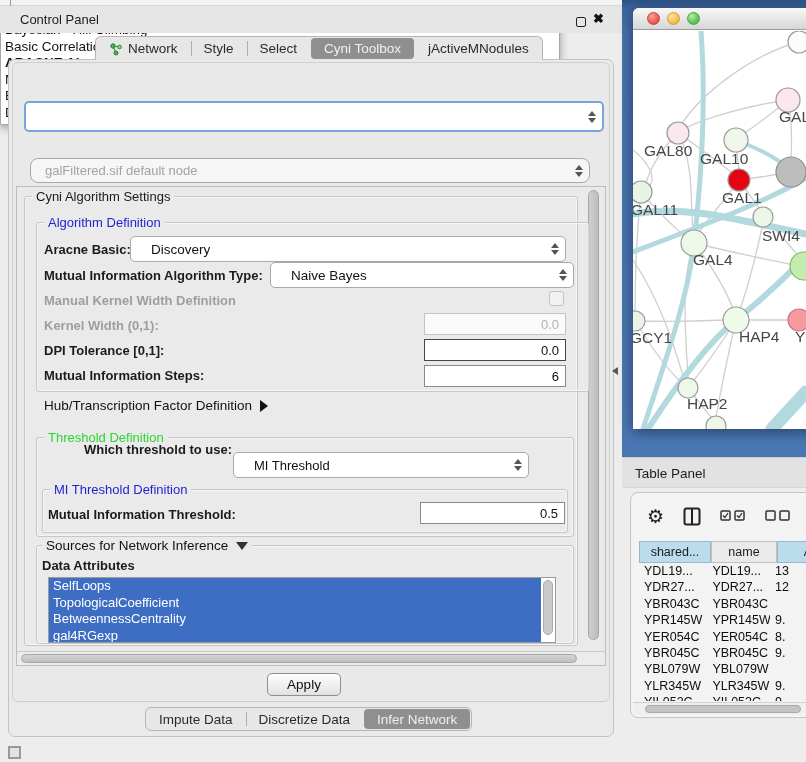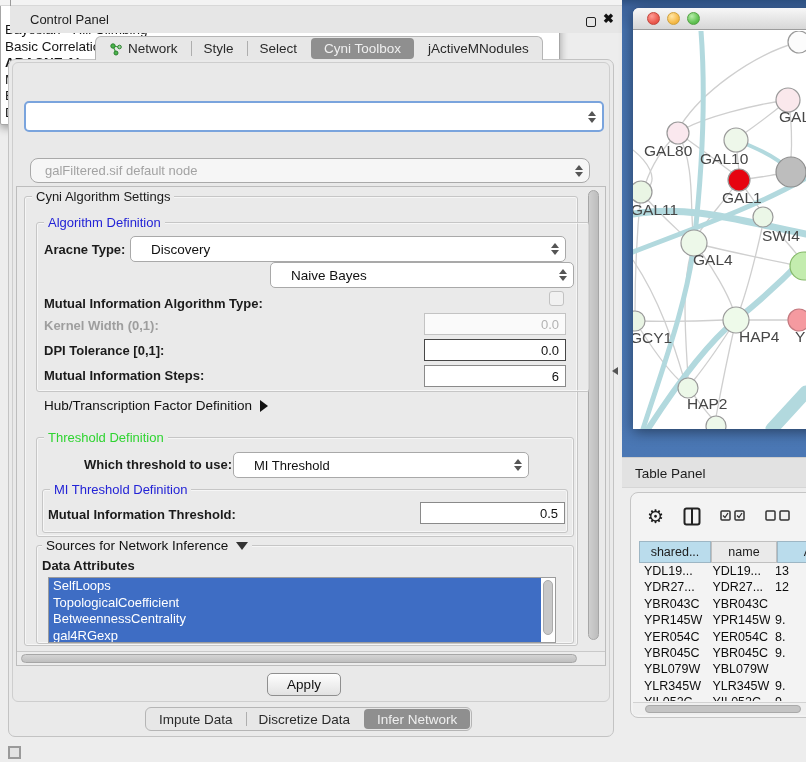--- a/index.html
+++ b/index.html
@@ -4,21 +4,21 @@
 <style>
   * { margin:0; padding:0; box-sizing:border-box; }
   html,body { background:#ededed; }
   body { font-family:"Liberation Sans", sans-serif; }
   #screen { position:relative; width:806px; height:762px; overflow:hidden; background:#ededed; }
   .abs { position:absolute; }
 
   
   .top-strip { left:0; top:0; width:622px; height:6px; background:#f3f3f3; border-bottom:1px solid #d8d8d8; }
   .top-strip .tick { position:absolute; left:10px; top:0; width:1px; height:6px; background:#9a9a9a; }
-  .cp-titlebar { left:10px; top:6px; width:622px; height:27px; background:#e6e6e6; }
+  .cp-titlebar { left:0; top:6px; width:622px; height:27px; background:#e6e6e6; }
   .cp-title { position:absolute; left:20px; top:6px; font-size:13px; color:#1d1d1d; }
   .float-icon { position:absolute; left:576px; top:11px; width:10px; height:10px; border:1.5px solid #222; border-radius:2px; }
   .close-icon { position:absolute; left:593px; top:5px; font-size:13px; font-weight:bold; color:#111; }
 
   .outer-panel { left:8px; top:59px; width:606px; height:678px; background:#eaeaea; border:1px solid #c3c3c3; border-radius:7px; }
   .inner-panel { left:12px; top:62px; width:598px; height:640px; background:#e9e9e9; border:1px solid #cecece; border-radius:6px; }
 
   
   .tabbar { display:flex; align-items:stretch; background:#e7e7e7; border:1px solid #b5b5b5; font-size:13.5px; color:#2a2a2a; }
   .tabbar.top { left:95px; top:36px; height:24px; border-radius:6px 6px 0 0; border-bottom:none; z-index:2; }
@@ -181,53 +181,54 @@
   <div class="abs htrack"></div>
   <div class="abs hthumb"></div>
 
   <div class="gbox" style="left:24px; top:196px; width:554px; height:450px;">
     <span class="glabel">Cyni Algorithm Settings</span>
   </div>
 
   <div class="gbox" style="left:36px; top:222px; width:554px; height:170px;">
     <span class="glabel blue">Algorithm Definition</span>
   </div>
-  <span class="rowlabel" style="left:44px; top:242px;">Aracne Type:</span>
+  <span class="rowlabel" style="left:44px; top:242px;">Aracne Basic:</span>
   <div class="combo" style="left:130px; top:236px; width:436px; height:26px;">
     <span>Discovery</span>
     <span class="spin">
         <span class="tri-up"></span>
         <span class="tri-dn"></span>
       </span>
   </div>
-  <span class="rowlabel" style="left:44px; top:268px;margin-top:28px;">Mutual Information Algorithm Type:</span>
+  <span class="rowlabel" style="left:44px; top:268px;">Mutual Information Algorithm Type:</span>
   <div class="combo" style="left:270px; top:262px; width:304px; height:26px;">
     <span>Naive Bayes</span>
     <span class="spin">
         <span class="tri-up"></span>
         <span class="tri-dn"></span>
       </span>
   </div>
+  <span class="rowlabel dis" style="left:44px; top:293px;">Manual Kernel Width Definition</span>
   <span class="checkbox" style="left:549px; top:291px;"></span>
   <span class="rowlabel dis" style="left:44px; top:318px;">Kernel Width (0,1):</span>
   <input class="field dis" style="left: 424px; top: 313px; width: 142px; height: 22px;" value="0.0">
   <span class="rowlabel" style="left:44px; top:343px;">DPI Tolerance [0,1]:</span>
   <input class="field" style="left: 424px; top: 339px; width: 142px; height: 22px; border-color: rgb(71, 71, 71);" value="0.0">
   <span class="rowlabel" style="left:44px; top:368px;">Mutual Information Steps:</span>
   <input class="field" style="left: 424px; top: 365px; width: 142px; height: 22px; border-color: rgb(138, 138, 138);" value="6">
 
   <div class="disclosure" style="left:44px; top:398px;">
     <span>Hub/Transcription Factor Definition</span>
     <span class="arrow-right"></span>
   </div>
 
   <div class="gbox" style="left:36px; top:437px; width:538px; height:100px;">
     <span class="glabel green">Threshold Definition</span>
   </div>
-  <span class="rowlabel" style="left:84px; top:457px;">Which threshold to use:</span>
+  <span class="rowlabel" style="left:84px; top:442px;">Which threshold to use:</span>
   <div class="combo" style="left:233px; top:452px; width:296px; height:26px; font-size:13px;">
     <span>MI Threshold</span>
     <span class="spin">
         <span class="tri-up"></span>
         <span class="tri-dn"></span>
       </span>
   </div>
   <div class="gbox" style="left:42px; top:489px; width:526px; height:44px;">
     <span class="glabel blue">MI Threshold Definition</span>
   </div>

